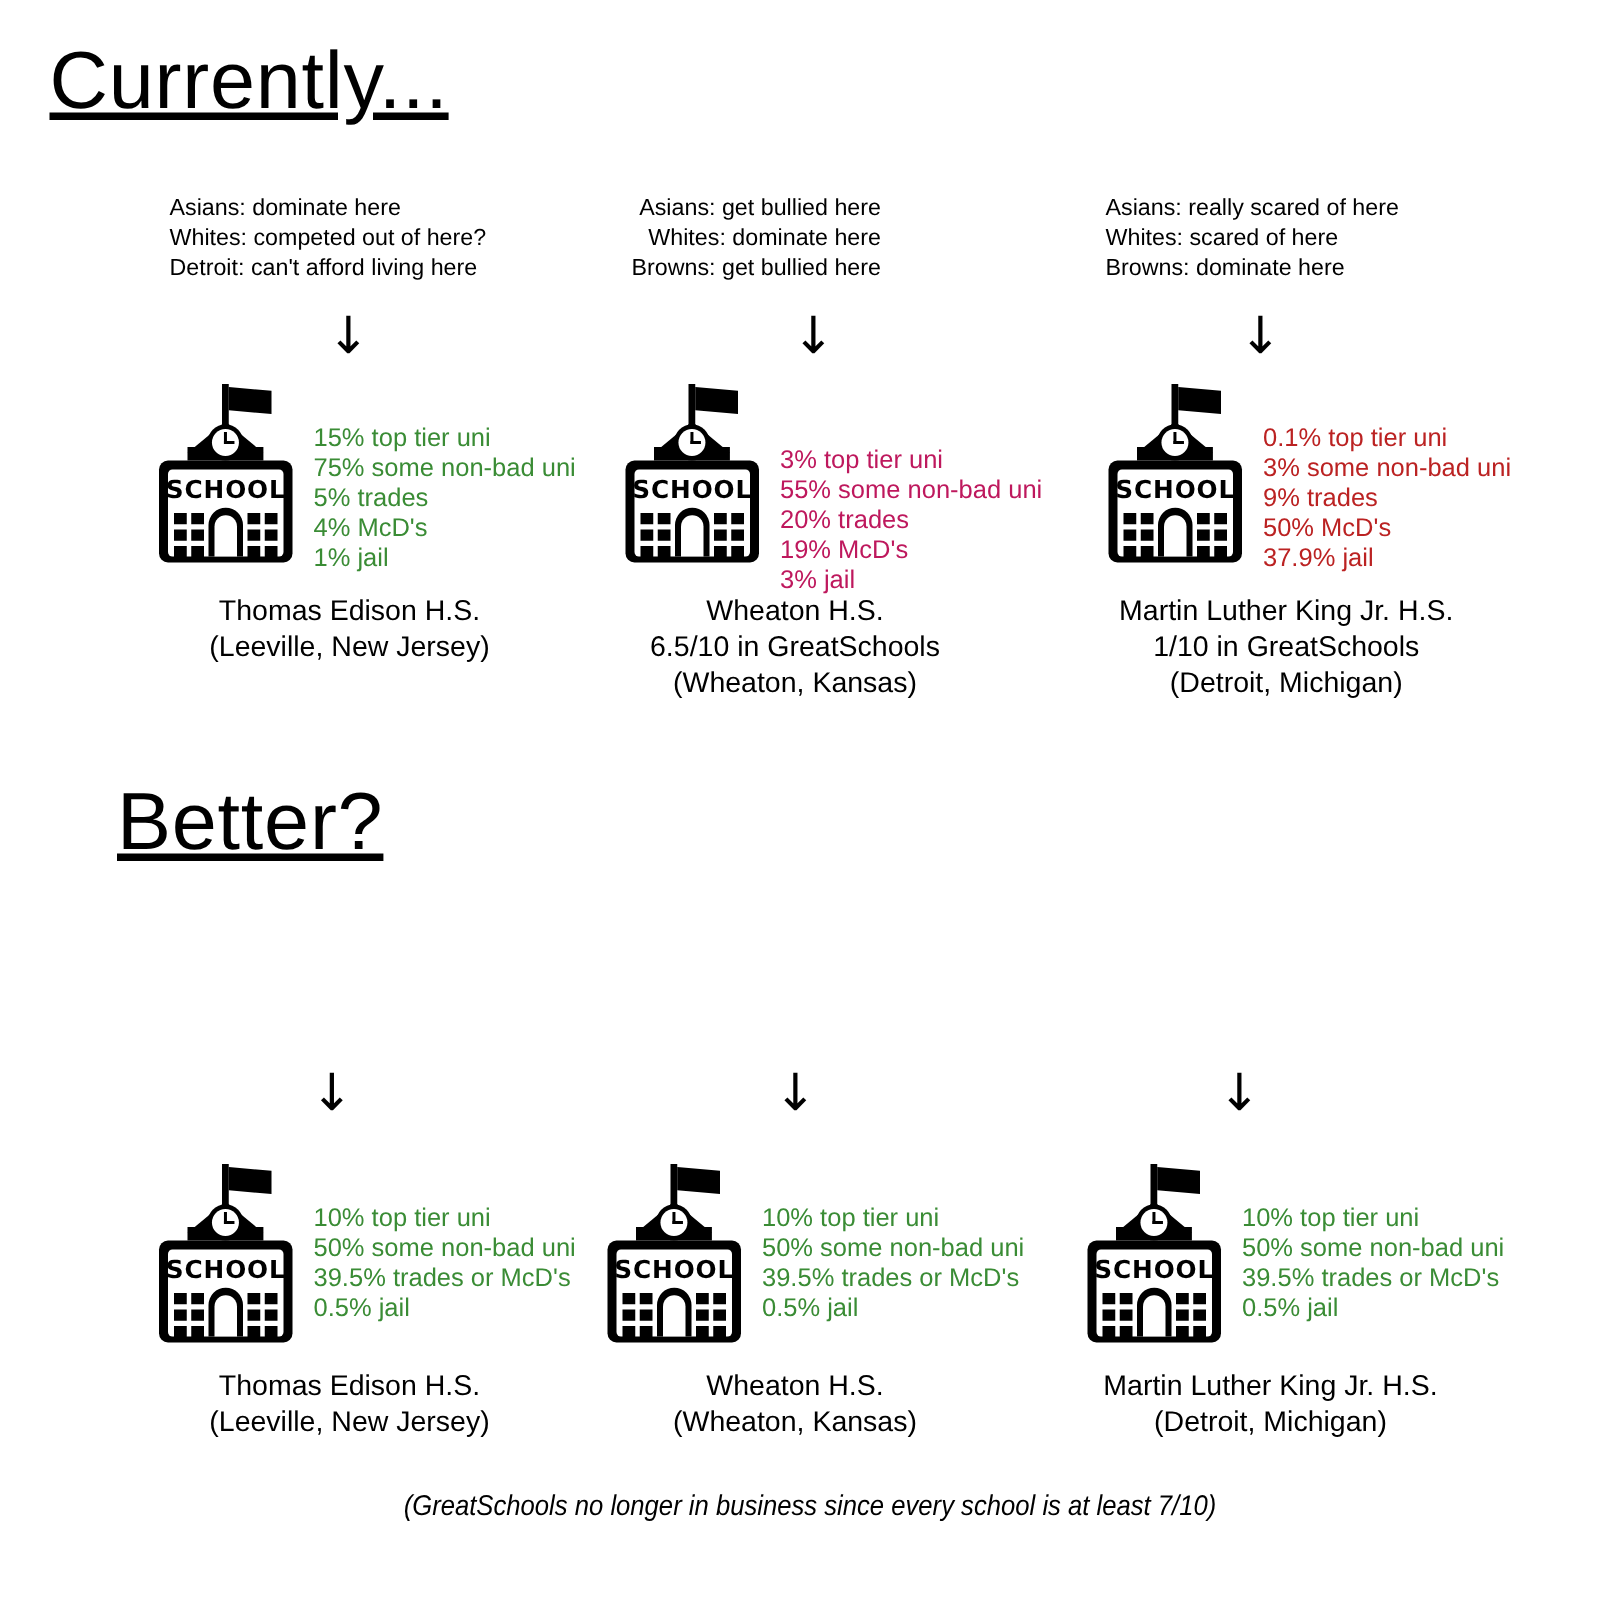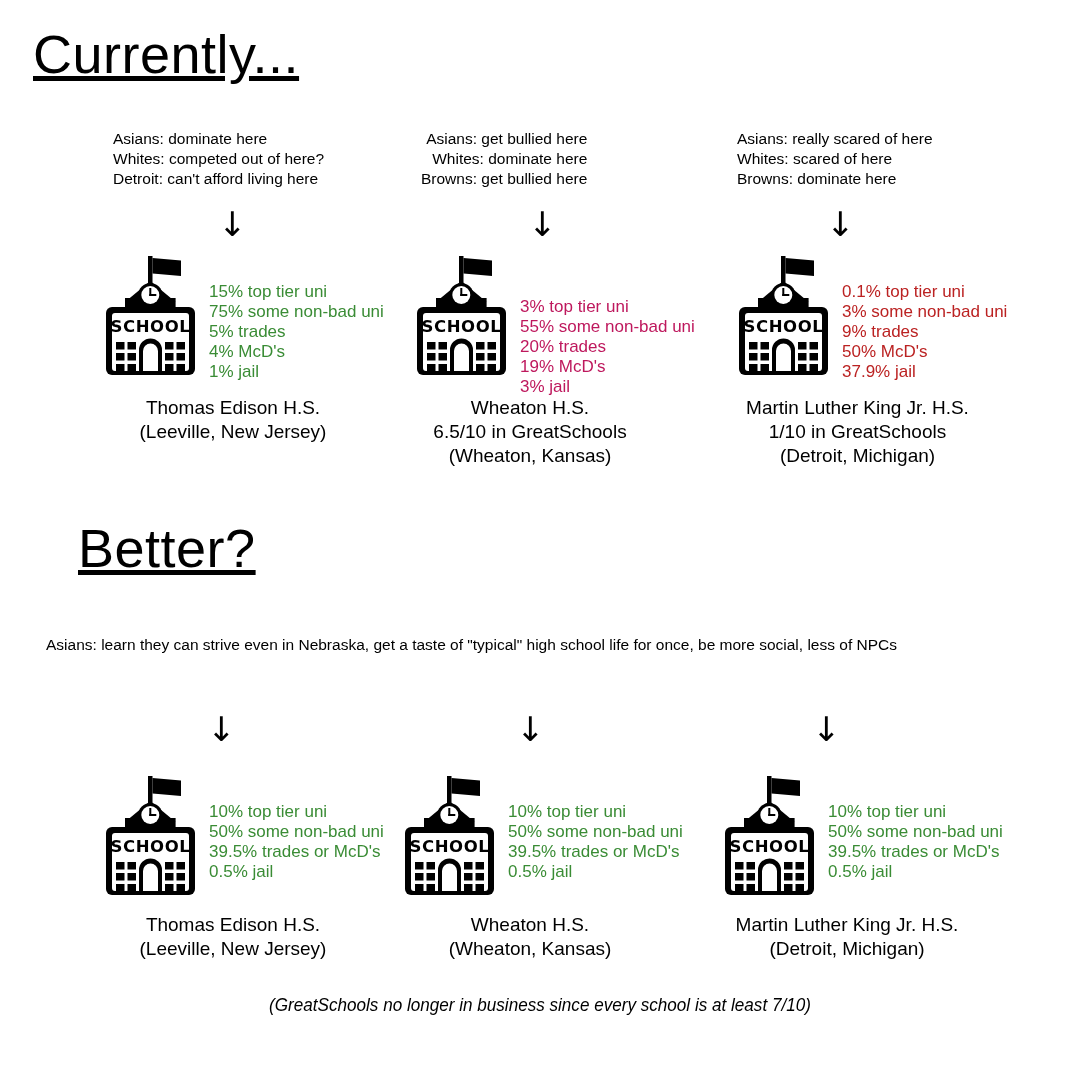--- a/index.html
+++ b/index.html
@@ -237,21 +237,20 @@
 </div>
 <div class="abs caption" style="left:700px; top:396px; width:315px;">
   <div>Martin Luther King Jr. H.S.</div>
   <div>1/10 in GreatSchools</div>
   <div>(Detroit, Michigan)</div>
 </div>
 
 <div class="abs big-heading" style="left:78px; top:521px;">Better?</div>
 
 <div class="abs better-note" style="left:46px; top:634px;">
-  <div>Asians: learn they can strive even in Nebraska, get a taste of "typical" high school life for once, be more social, less of NPCs</div>
 </div>
 
 <div class="abs arrow" style="left:207px; top:712px;">↓</div>
 <div class="abs arrow" style="left:516px; top:712px;">↓</div>
 <div class="abs arrow" style="left:812px; top:712px;">↓</div>
 
 <div class="school-unit" style="left:103px; top:774px;">
   <div class="school-icon" style="width:100px; height:124px;">
     <svg width="100" height="124" viewBox="0 0 100 124" xmlns="http://www.w3.org/2000/svg">
       <rect x="45" y="2" width="4.5" height="36" fill="#000"></rect>

